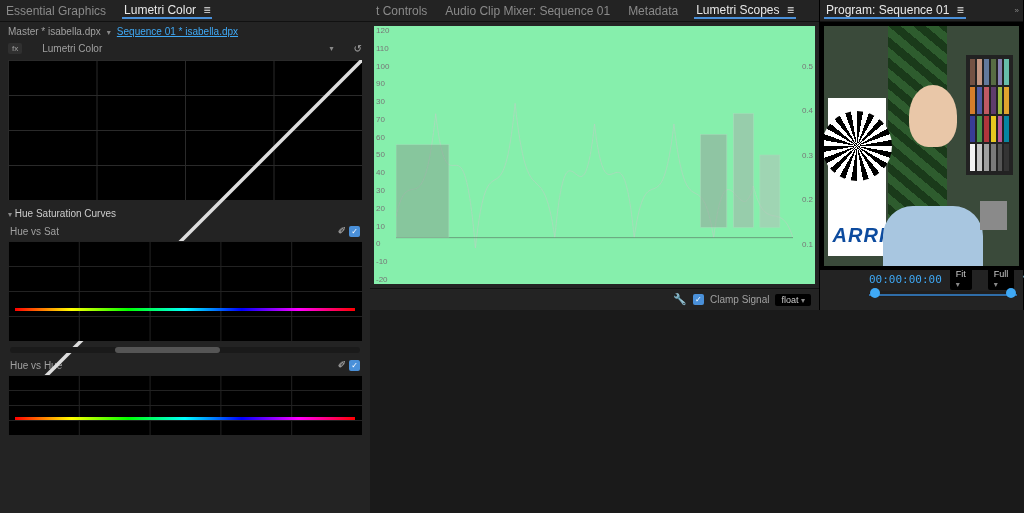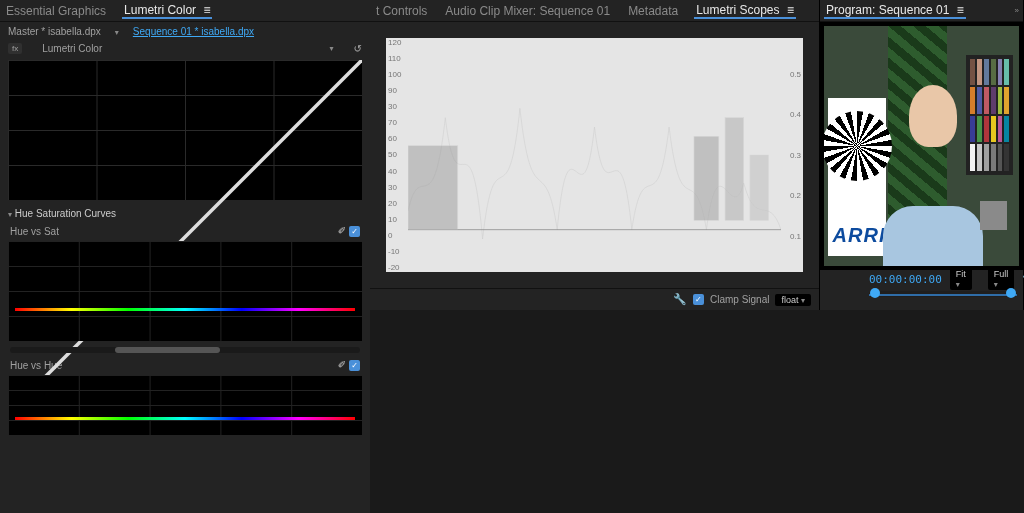--- a/index.html
+++ b/index.html
@@ -5,21 +5,21 @@
   * { margin: 0; padding: 0; box-sizing: border-box; font-family: "Segoe UI", Arial, sans-serif; }
   body { background: #1a1a1a; color: #a0a0a0; font-size: 10px; width: 1024px; height: 513px; overflow: hidden; }
   .app { display: grid; grid-template-columns: 370px 450px 204px; grid-template-rows: 310px 203px; height: 100%; }
   
   
   .scopes-panel { background: #232323; border-right: 1px solid #000; display: flex; flex-direction: column; }
   .tabs { display: flex; height: 22px; align-items: center; border-bottom: 1px solid #111; padding: 0 4px; gap: 14px; }
   .tab { color: #8a8a8a; font-size: 12px; cursor: pointer; padding: 0 2px; white-space: nowrap; }
   .tab.active { color: #e8e8e8; border-bottom: 2px solid #4a90d9; }
   .tab .x { margin-left: 4px; }
-  .scope-body { flex: 1; position: relative; background: #e5e5e5; margin: 16px; }
+  .scope-body { flex: 1; position: relative; background: #86efac; margin: 4px; }
   .scope-axis-left { position: absolute; left: 2px; top: 0; bottom: 0; width: 20px; display: flex; flex-direction: column; justify-content: space-between; color: #777; font-size: 8px; }
   .scope-axis-right { position: absolute; right: 2px; top: 0; bottom: 0; width: 20px; display: flex; flex-direction: column; justify-content: space-between; text-align: right; color: #777; font-size: 8px; }
   .waveform { position: absolute; left: 22px; right: 22px; top: 5px; bottom: 5px; }
   .waveform svg { width: 100%; height: 100%; }
   .scope-footer { height: 22px; display: flex; align-items: center; justify-content: flex-end; gap: 6px; padding: 0 8px; border-top: 1px solid #111; }
   .checkbox { width: 11px; height: 11px; background: #4a90d9; display: inline-flex; align-items: center; justify-content: center; color: #fff; font-size: 8px; border-radius: 2px; }
   .dropdown { background: #000000; color: #ccc; padding: 1px 6px; border-radius: 2px; font-size: 9px; }
   .wrench { font-size: 11px; color: #999; }
   
   
@@ -41,21 +41,21 @@
   .monitor-footer { height: 40px; background: #232323; padding: 0 6px; margin-left: 43px; }
   .monitor-footer .row1 { display: flex; align-items: center; height: 18px; gap: 8px; }
   .timecode { color: #3fa9f5; font-family: monospace; font-size: 11px; }
   .playbar { height: 6px; background: #1f1f1f; position: relative; margin-top: 3px; border-radius: 3px; }
   .playbar::before { content:''; position:absolute; left:0; right:0; top:50%; height:2px; background:#2f6da8; }
   .playhead { position: absolute; left: 1%; top: -3px; width: 10px; height: 10px; background: #3fa9f5; border-radius: 50%; }
   .playbar .end { position: absolute; right: 1%; top: -3px; width: 10px; height: 10px; background: #3fa9f5; border-radius: 50%; }
 
   
   .lumetri-panel { background: #232323; display: flex; flex-direction: column; grid-row: 1 / span 2; font-size: 10px; }
-  .lumetri-head { padding: 4px 8px; display: flex; gap: 14px; align-items: flex-end; }
+  .lumetri-head { padding: 4px 8px; display: flex; gap: 6px; align-items: flex-end; }
   .lumetri-head .link { color: #3fa9f5; text-decoration: underline; }
   .fx-row { padding: 2px 8px; display: flex; align-items: center; gap: 20px; }
   .fx-badge { background: #303030; padding: 1px 4px; border-radius: 2px; font-size: 8px; }
   .curve-box { margin: 4px 8px; height: 140px; background: #000; position: relative; }
   .curve-box .grid { position: absolute; inset: 0; background-image: linear-gradient(#2a2a2a 1px, transparent 1px), linear-gradient(90deg, #2a2a2a 1px, transparent 1px); background-size: 25% 25%; }
   .curve-box .diag { position: absolute; inset: 0; }
   .section-head { padding: 4px 8px; color: #ccc; }
   .hue-box { margin: 2px 8px; height: 100px; background: #000; position: relative; }
   .hue-box .grid { position: absolute; inset: 0; background-image: linear-gradient(#222 1px, transparent 1px), linear-gradient(90deg, #222 1px, transparent 1px); background-size: 20% 25%; }
   .hue-strip { position: absolute; left: 2%; right: 2%; bottom: 30px; height: 3px; background: linear-gradient(90deg, red, yellow, lime, cyan, blue, magenta, red); }

